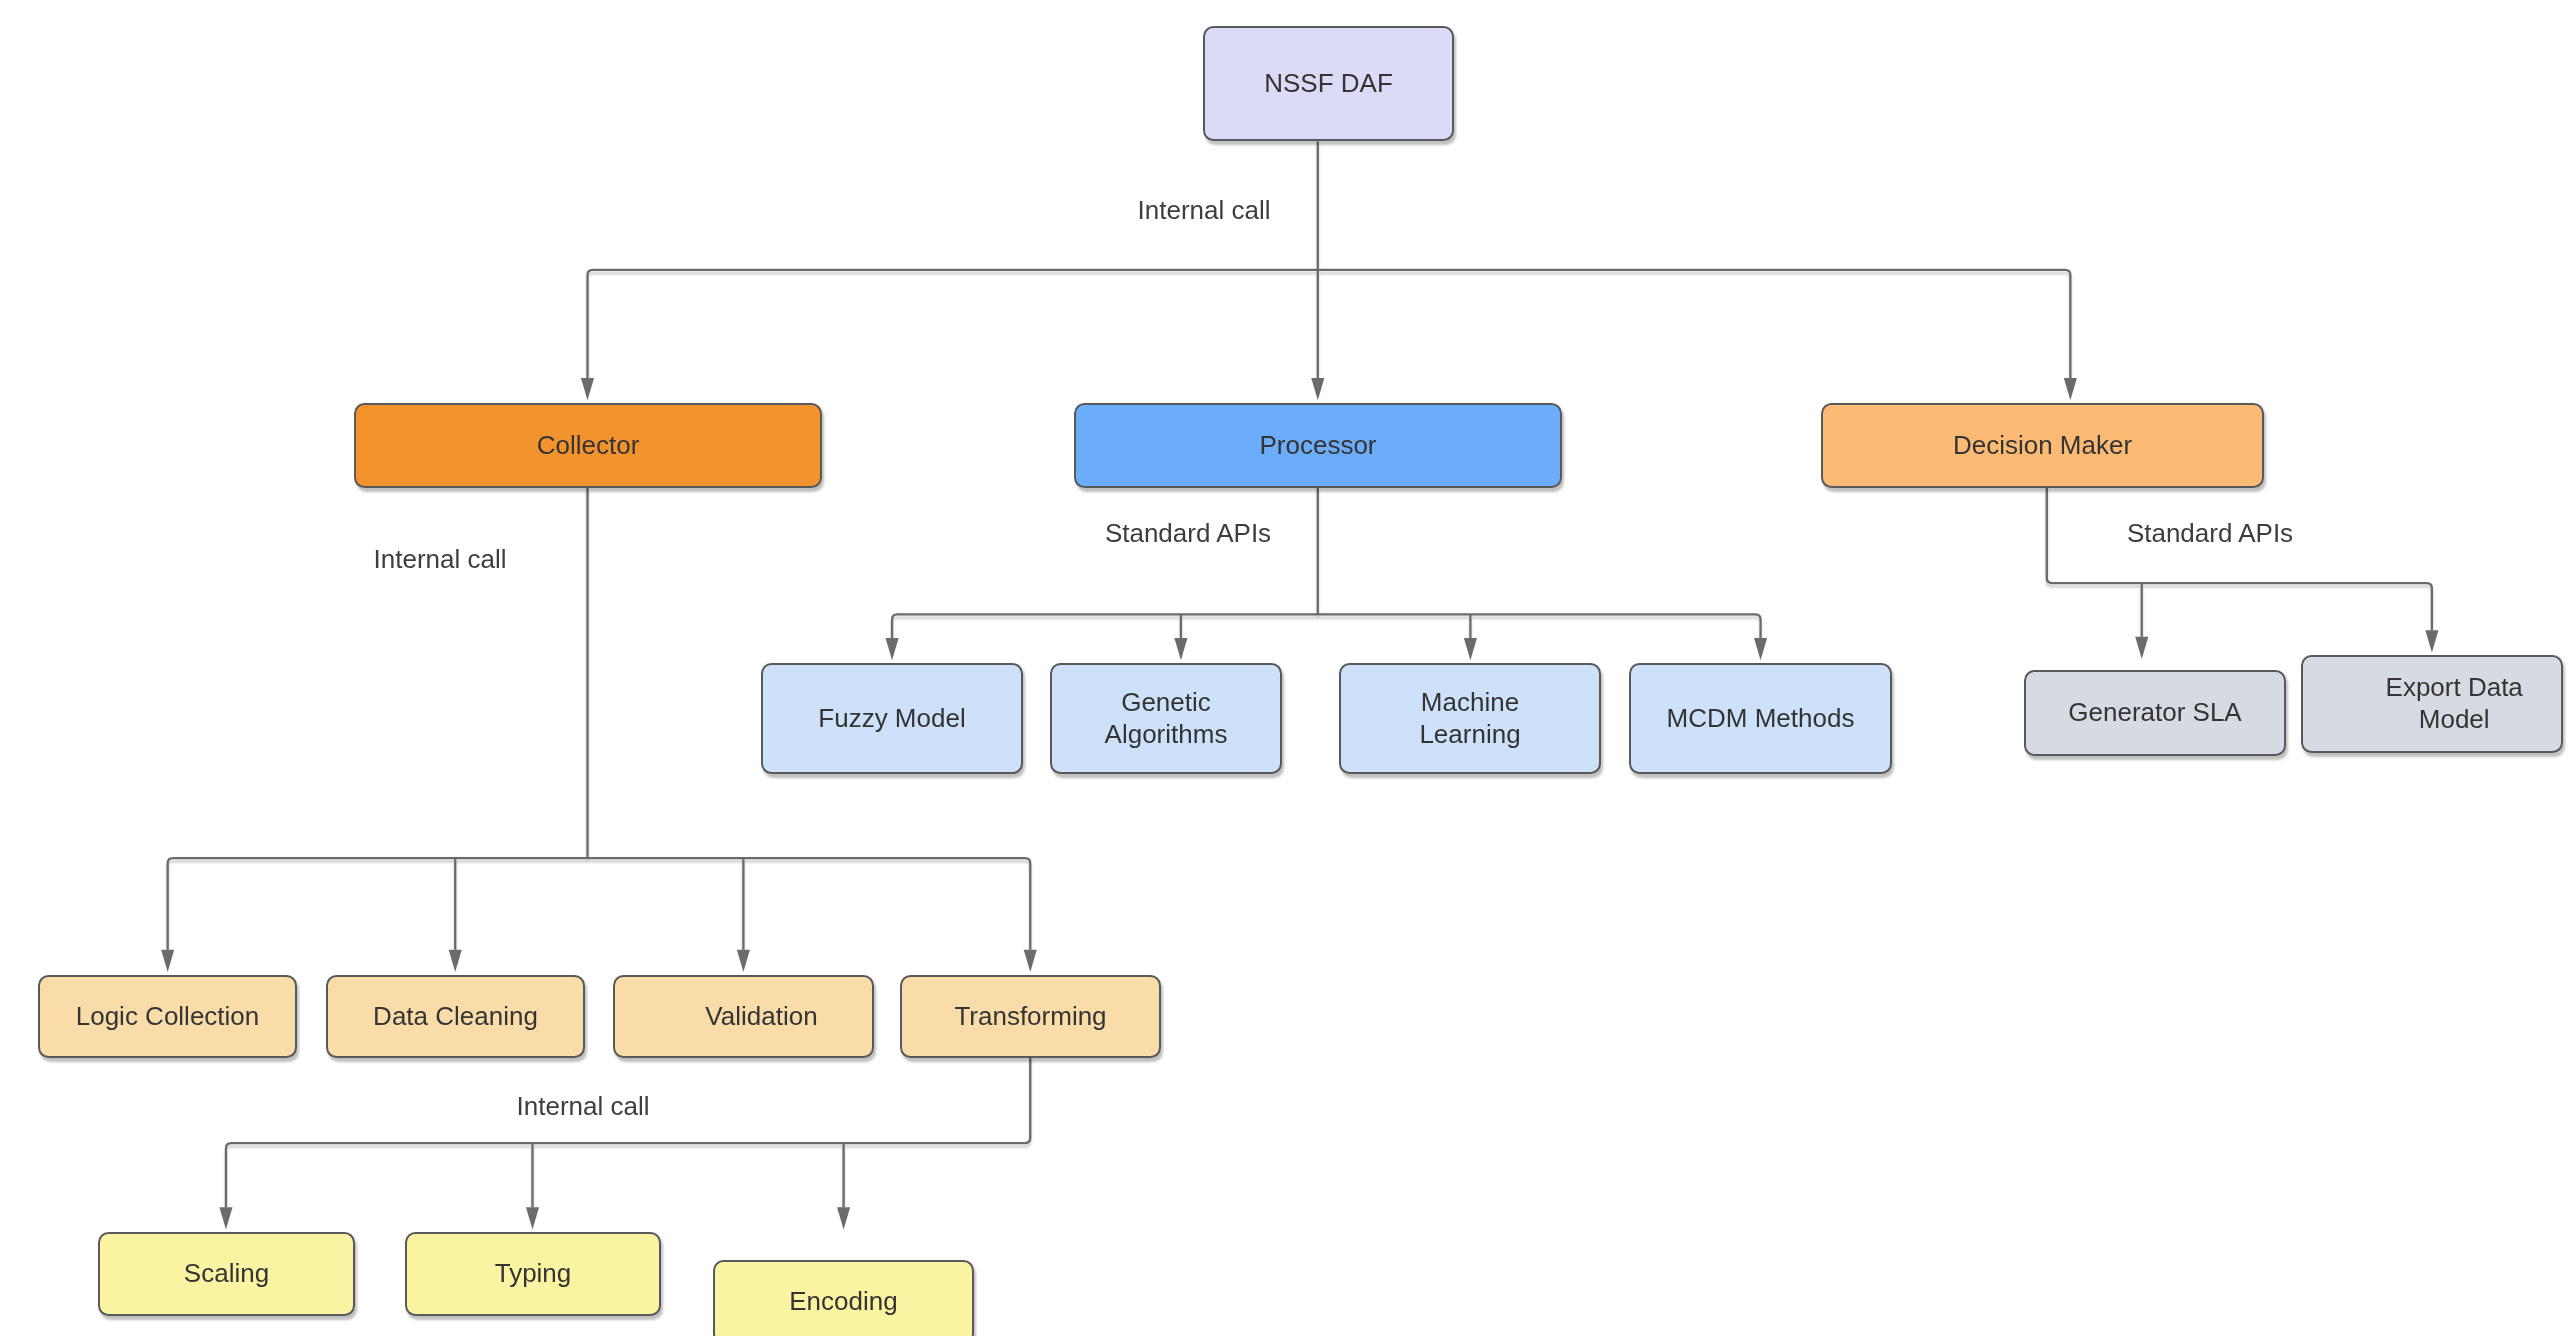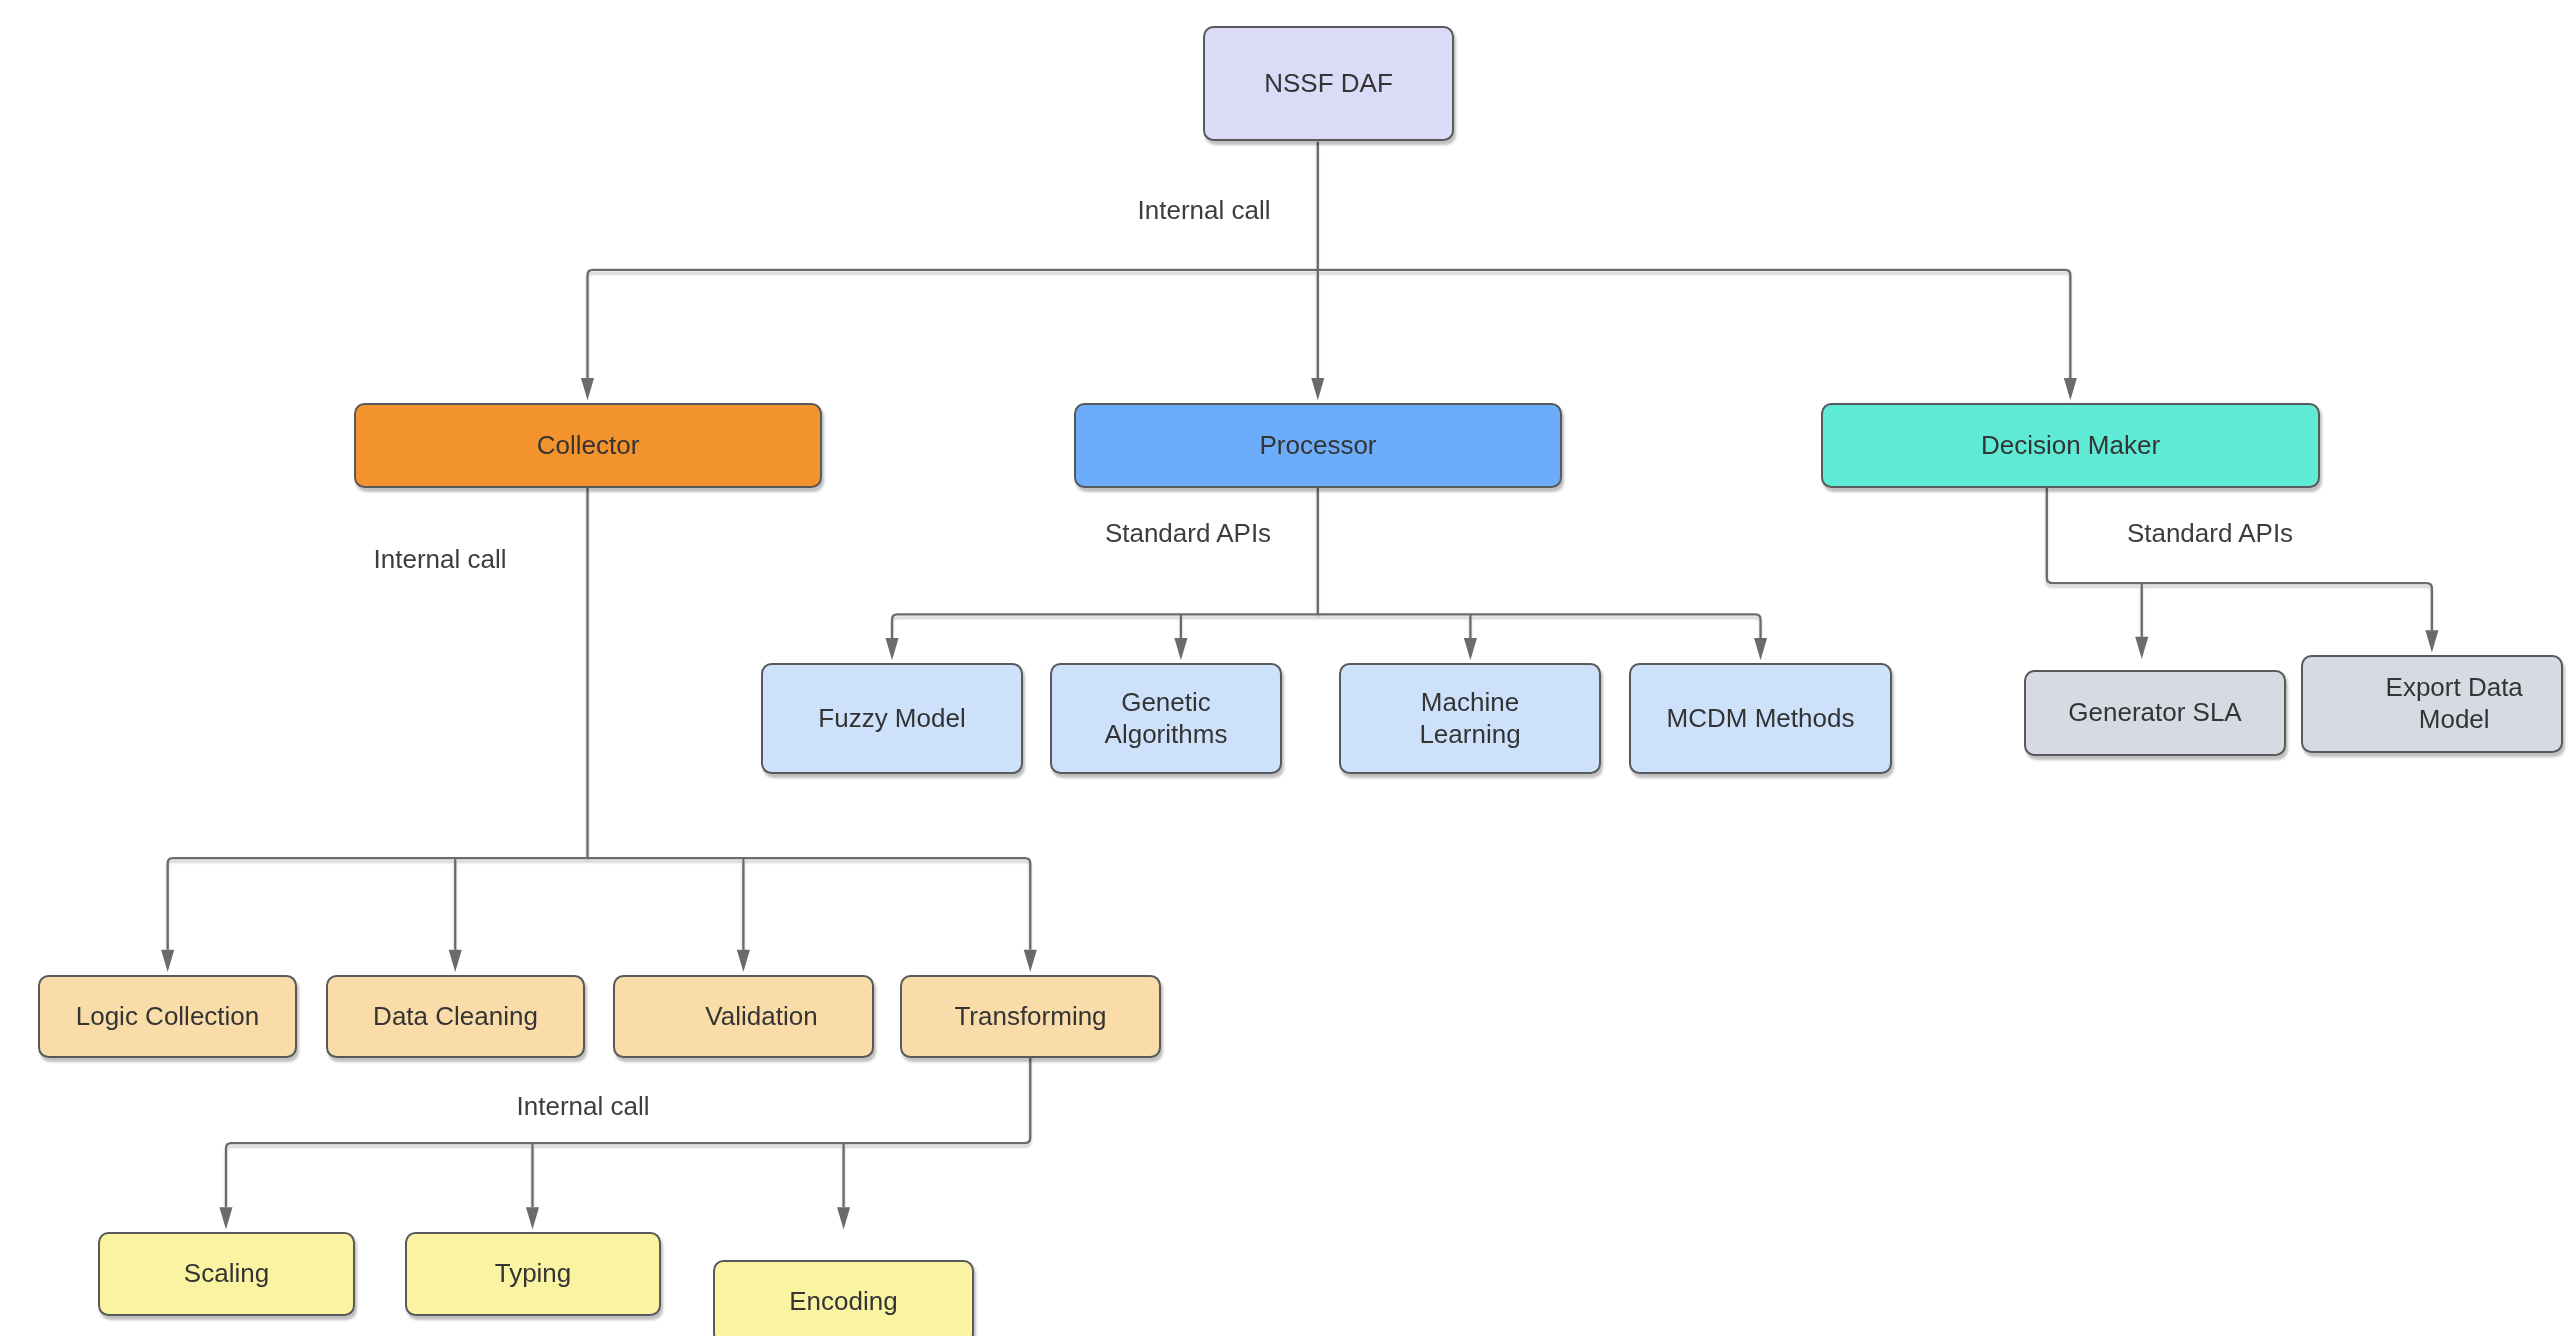--- a/index.html
+++ b/index.html
@@ -96,21 +96,21 @@
   </div>
 
   <div class="node" style="left: 354px; top: 403px; width: 468px; height: 85px; background: rgb(242, 147, 46);">
     <span>Collector</span>
   </div>
 
   <div class="node" style="left: 1074px; top: 403px; width: 488px; height: 85px; background: rgb(108, 173, 251);">
     <span>Processor</span>
   </div>
 
-  <div class="node" style="left: 1821px; top: 403px; width: 499px; height: 85px; background: #5eead4;">
+  <div class="node" style="left: 1821px; top: 403px; width: 443px; height: 85px; background: #fdba74;">
     <span>Decision Maker</span>
   </div>
 
   <div class="node" style="left: 761px; top: 663px; width: 262px; height: 111px; background: rgb(205, 225, 250);">
     <span>Fuzzy Model</span>
   </div>
 
   <div class="node" style="left: 1050px; top: 663px; width: 232px; height: 111px; background: rgb(205, 225, 250);">
     <span class="wrap">Genetic Algorithms</span>
   </div>

